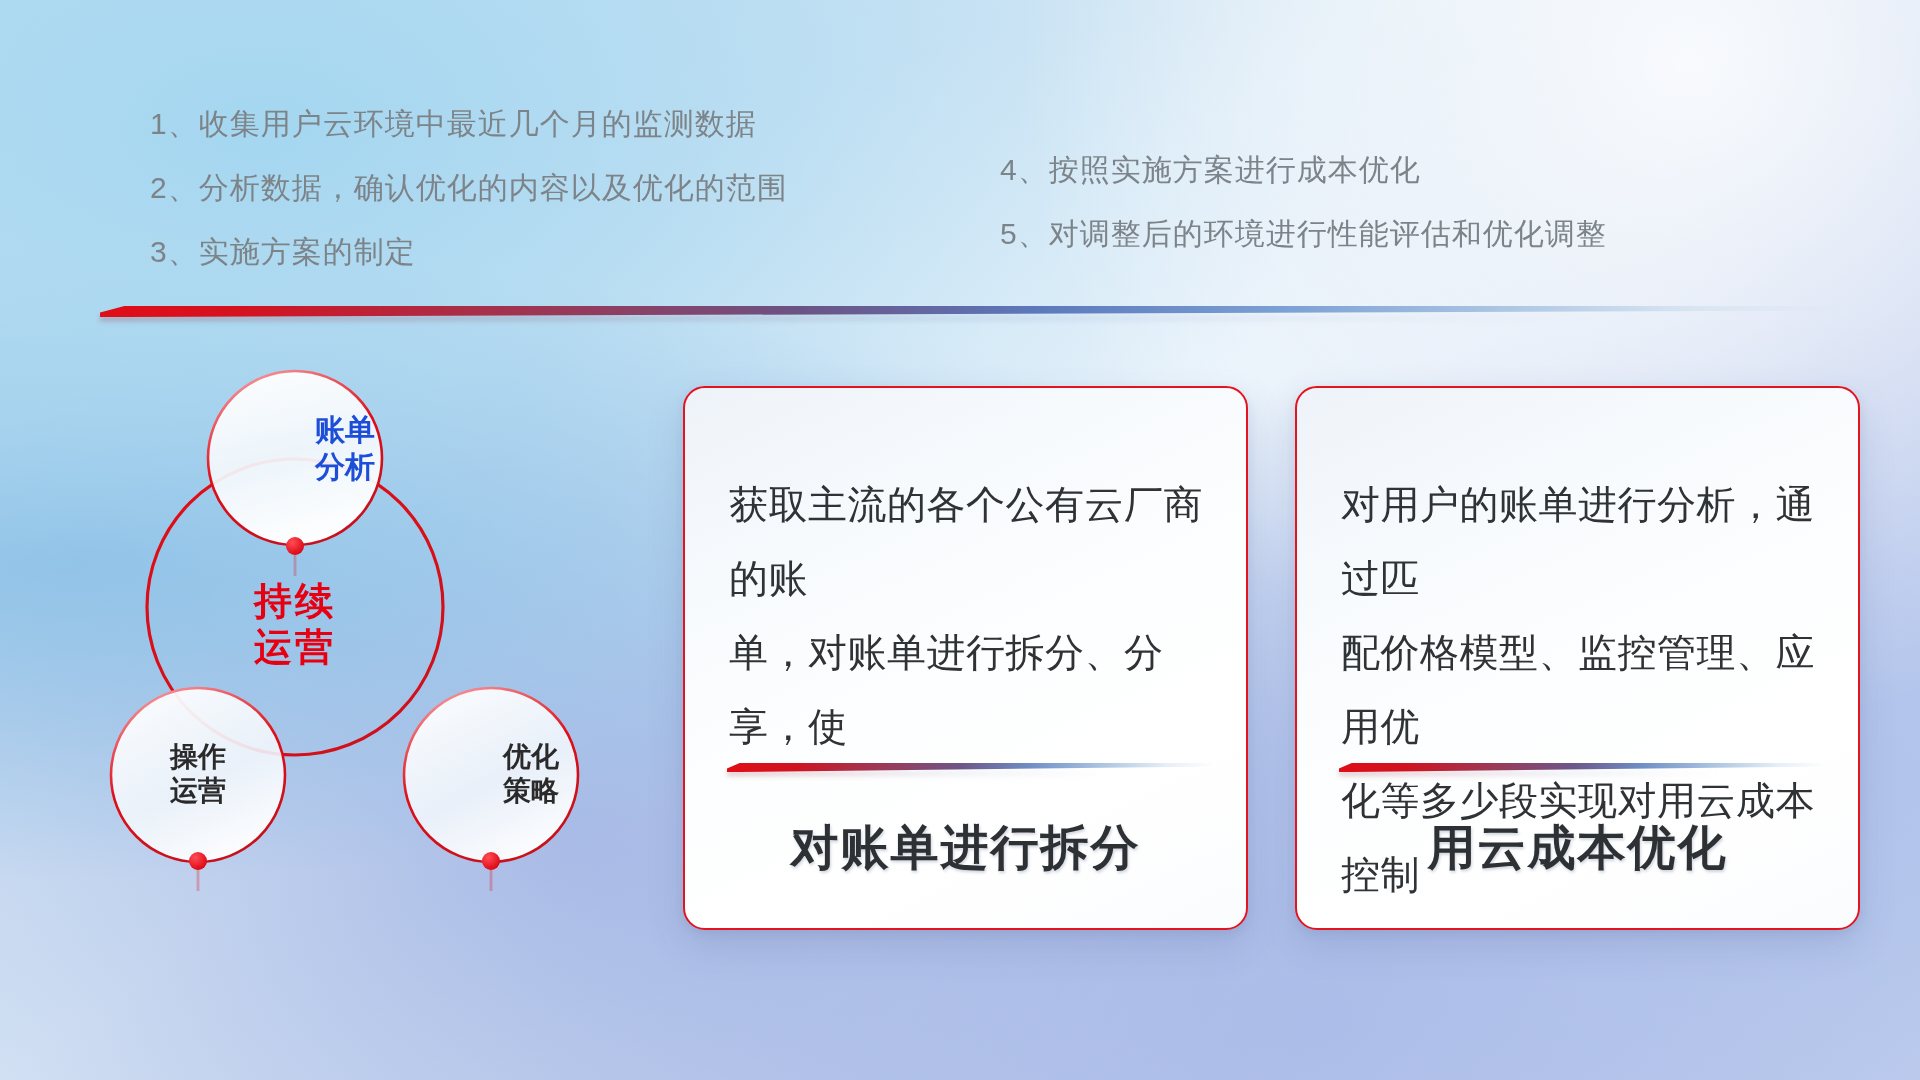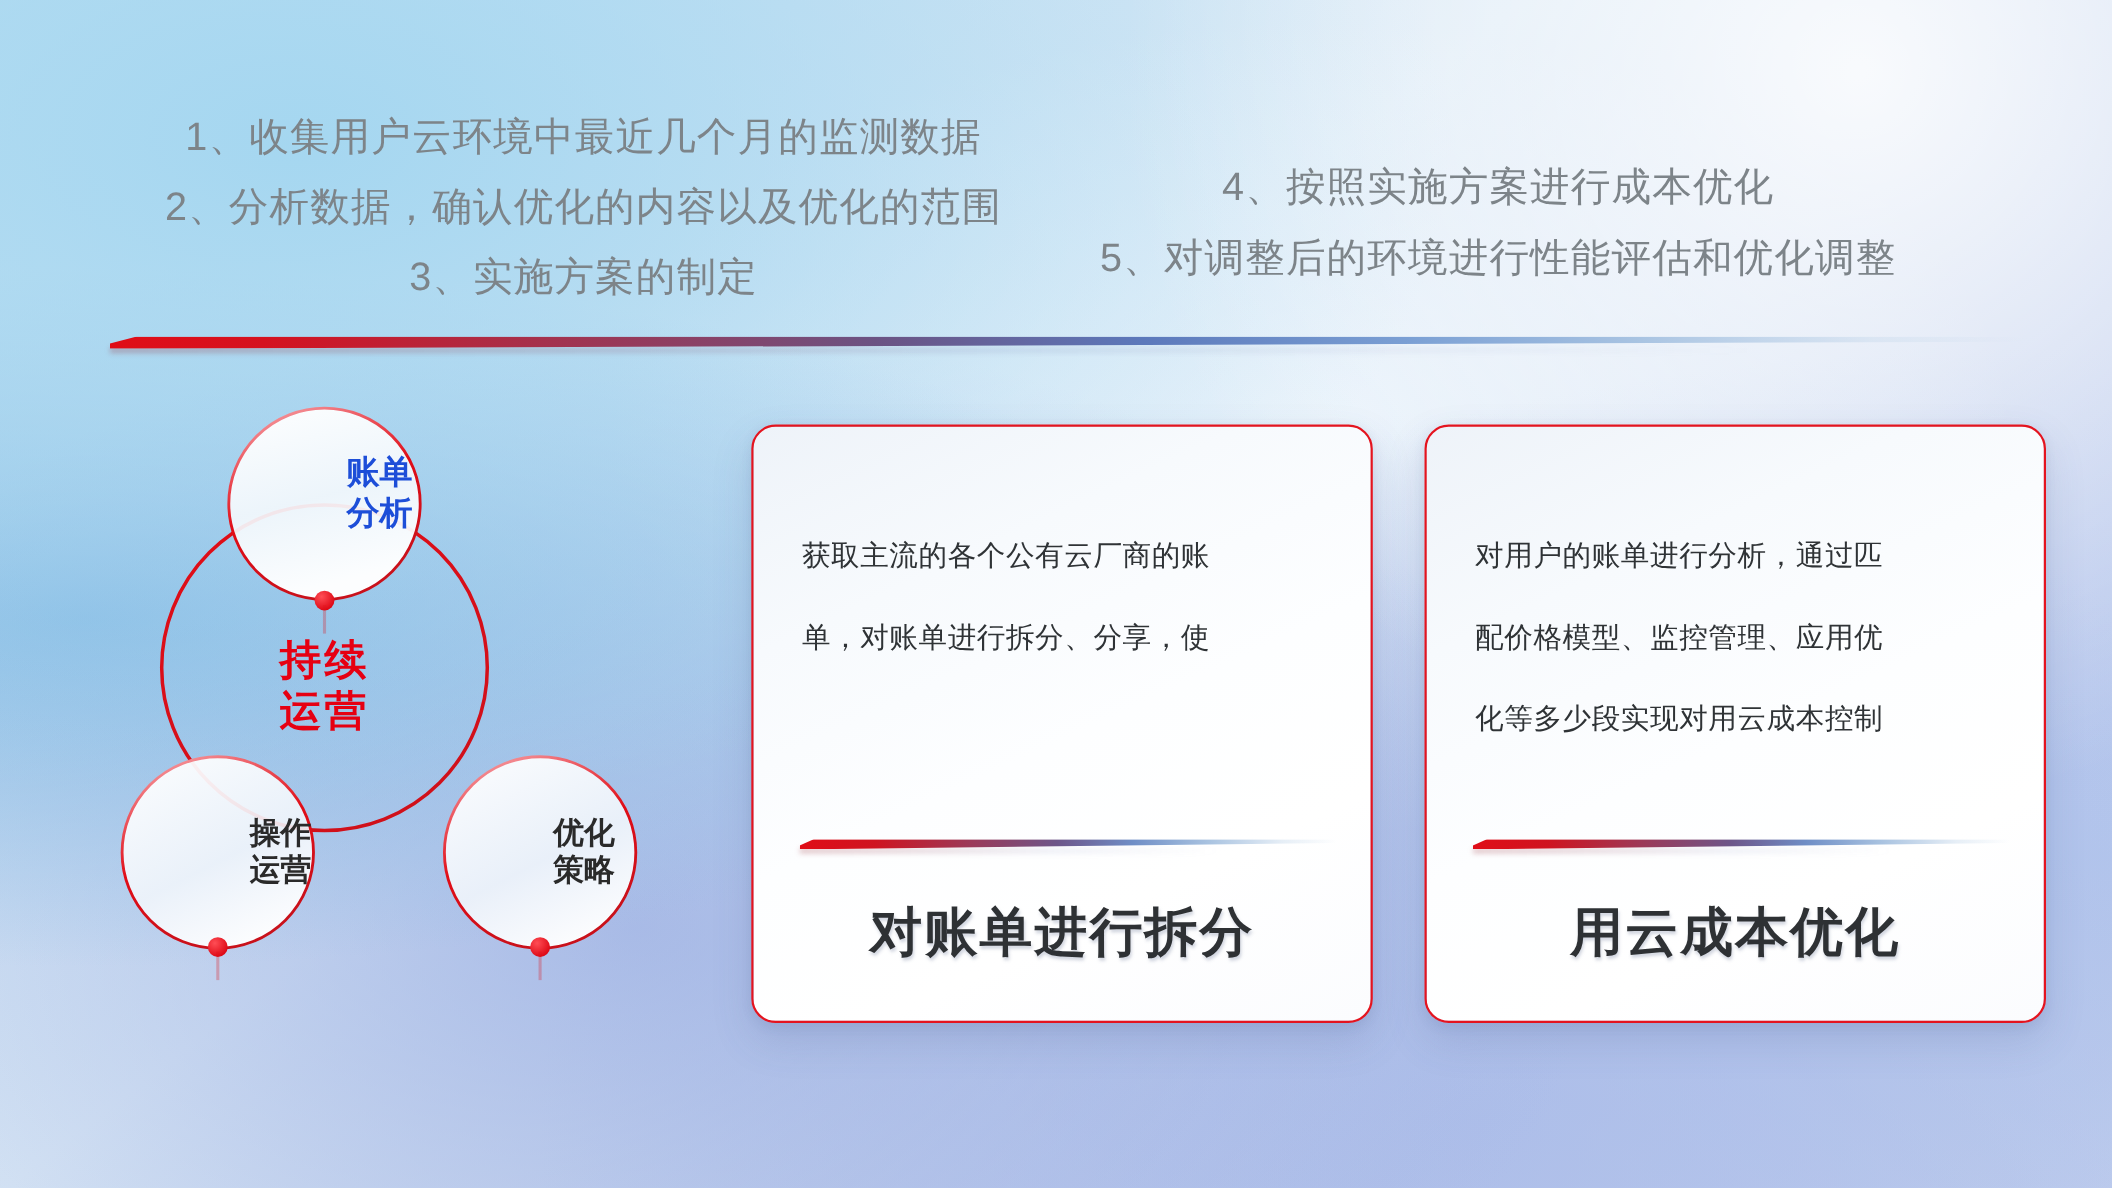--- a/index.html
+++ b/index.html
@@ -17,26 +17,25 @@
       radial-gradient(ellipse at 62% 36%, rgba(236,245,252,0.9) 0%, rgba(236,245,252,0) 38%),
       linear-gradient(142deg, #bfe0f2 0%, #cfe4f4 22%, #dceaf6 42%, #ccd9f0 62%, #bcc9ec 80%, #c6d2ee 100%);
   }
 
   
   .bullets { position:absolute; top:92px; left:0; width:1920px; height:190px; }
   .col { position:absolute; }
   .col-left  { left:150px;  top:0; }
   .col-right { left:1000px; top:46px; }
   .bullet {
-    font-size:36px;
+    font-size:30px;
     line-height:64px;
     color:#7d8489;
     letter-spacing:1px;
     white-space:nowrap;
-    text-align:center;
   }
 
   
   .divider-wrap { position:absolute; left:100px; top:306px; width:1740px; height:14px; }
   .divider {
     position:absolute; left:0; top:0; width:100%; height:11px;
     background:linear-gradient(90deg,
       #e00d17 0%, #d5121f 8%, #a03451 24%, #6b5383 40%,
       #5c79bb 54%, #7ba0d4 68%, #a9c4e2 80%, rgba(200,218,236,0.45) 92%, rgba(210,226,240,0) 100%);
     clip-path: polygon(0 58%, 1.4% 0, 100% 0, 100% 42%, 1.4% 100%, 0 100%);
@@ -58,21 +57,21 @@
     border:2px solid #e4141f;
     border-radius:22px;
     background:linear-gradient(155deg, #eef3f9 0%, #f7fafd 26%, #fdfeff 52%, #ffffff 74%, #fbfcfe 100%);
     box-shadow:0 16px 36px rgba(70,90,140,0.17), 0 3px 10px rgba(70,90,140,0.10);
     overflow:hidden;
   }
   .card-1 { left:683px; }
   .card-2 { left:1295px;padding-left:48px; }
   .card-body {
     position:absolute; left:44px; top:80px; width:480px;
-    font-size:26px; line-height:74px; color:#2f3336; letter-spacing:0.5px;
+    font-size:39px; line-height:74px; color:#2f3336; letter-spacing:0.5px;
   }
   .card-rule-wrap { position:absolute; left:42px; top:375px; width:488px; height:12px; }
   .card-rule {
     position:absolute; left:0; top:0; width:100%; height:9px;
     background:linear-gradient(90deg,
       #e00d17 0%, #cf1420 14%, #9b3a59 32%, #6d5689 48%,
       #6f8ec6 62%, #a8c2e0 76%, rgba(206,222,238,0.5) 90%, rgba(214,230,242,0) 100%);
     clip-path: polygon(0 62%, 2.6% 0, 100% 0, 100% 38%, 2.6% 100%, 0 100%);
   }
   .card-rule-shadow {
@@ -161,21 +160,21 @@
   <div class="lbl" style="left:160px; top:62px; width:180px; font-size:30px; font-weight:bold; color:#1d4ed8;">
     <div>账单</div>
     <div>分析</div>
   </div>
 
   <div class="lbl" style="left:105px; top:228px; width:190px; font-size:38px; font-weight:bold; color:#e60012; letter-spacing:3px;">
     <div>持续</div>
     <div>运营</div>
   </div>
 
-  <div class="lbl" style="left:18px; top:390px; width:170px; font-size:28px; font-weight:bold; color:#2a2a2a;text-align:right;">
+  <div class="lbl" style="left:18px; top:390px; width:170px; font-size:28px; font-weight:bold; color:#2a2a2a;">
     <div>操作</div>
     <div>运营</div>
   </div>
 
   <div class="lbl" style="left:311px; top:390px; width:170px; font-size:28px; font-weight:bold; color:#2a2a2a;margin-left:40px;">
     <div>优化</div>
     <div>策略</div>
   </div>
 </div>
 

